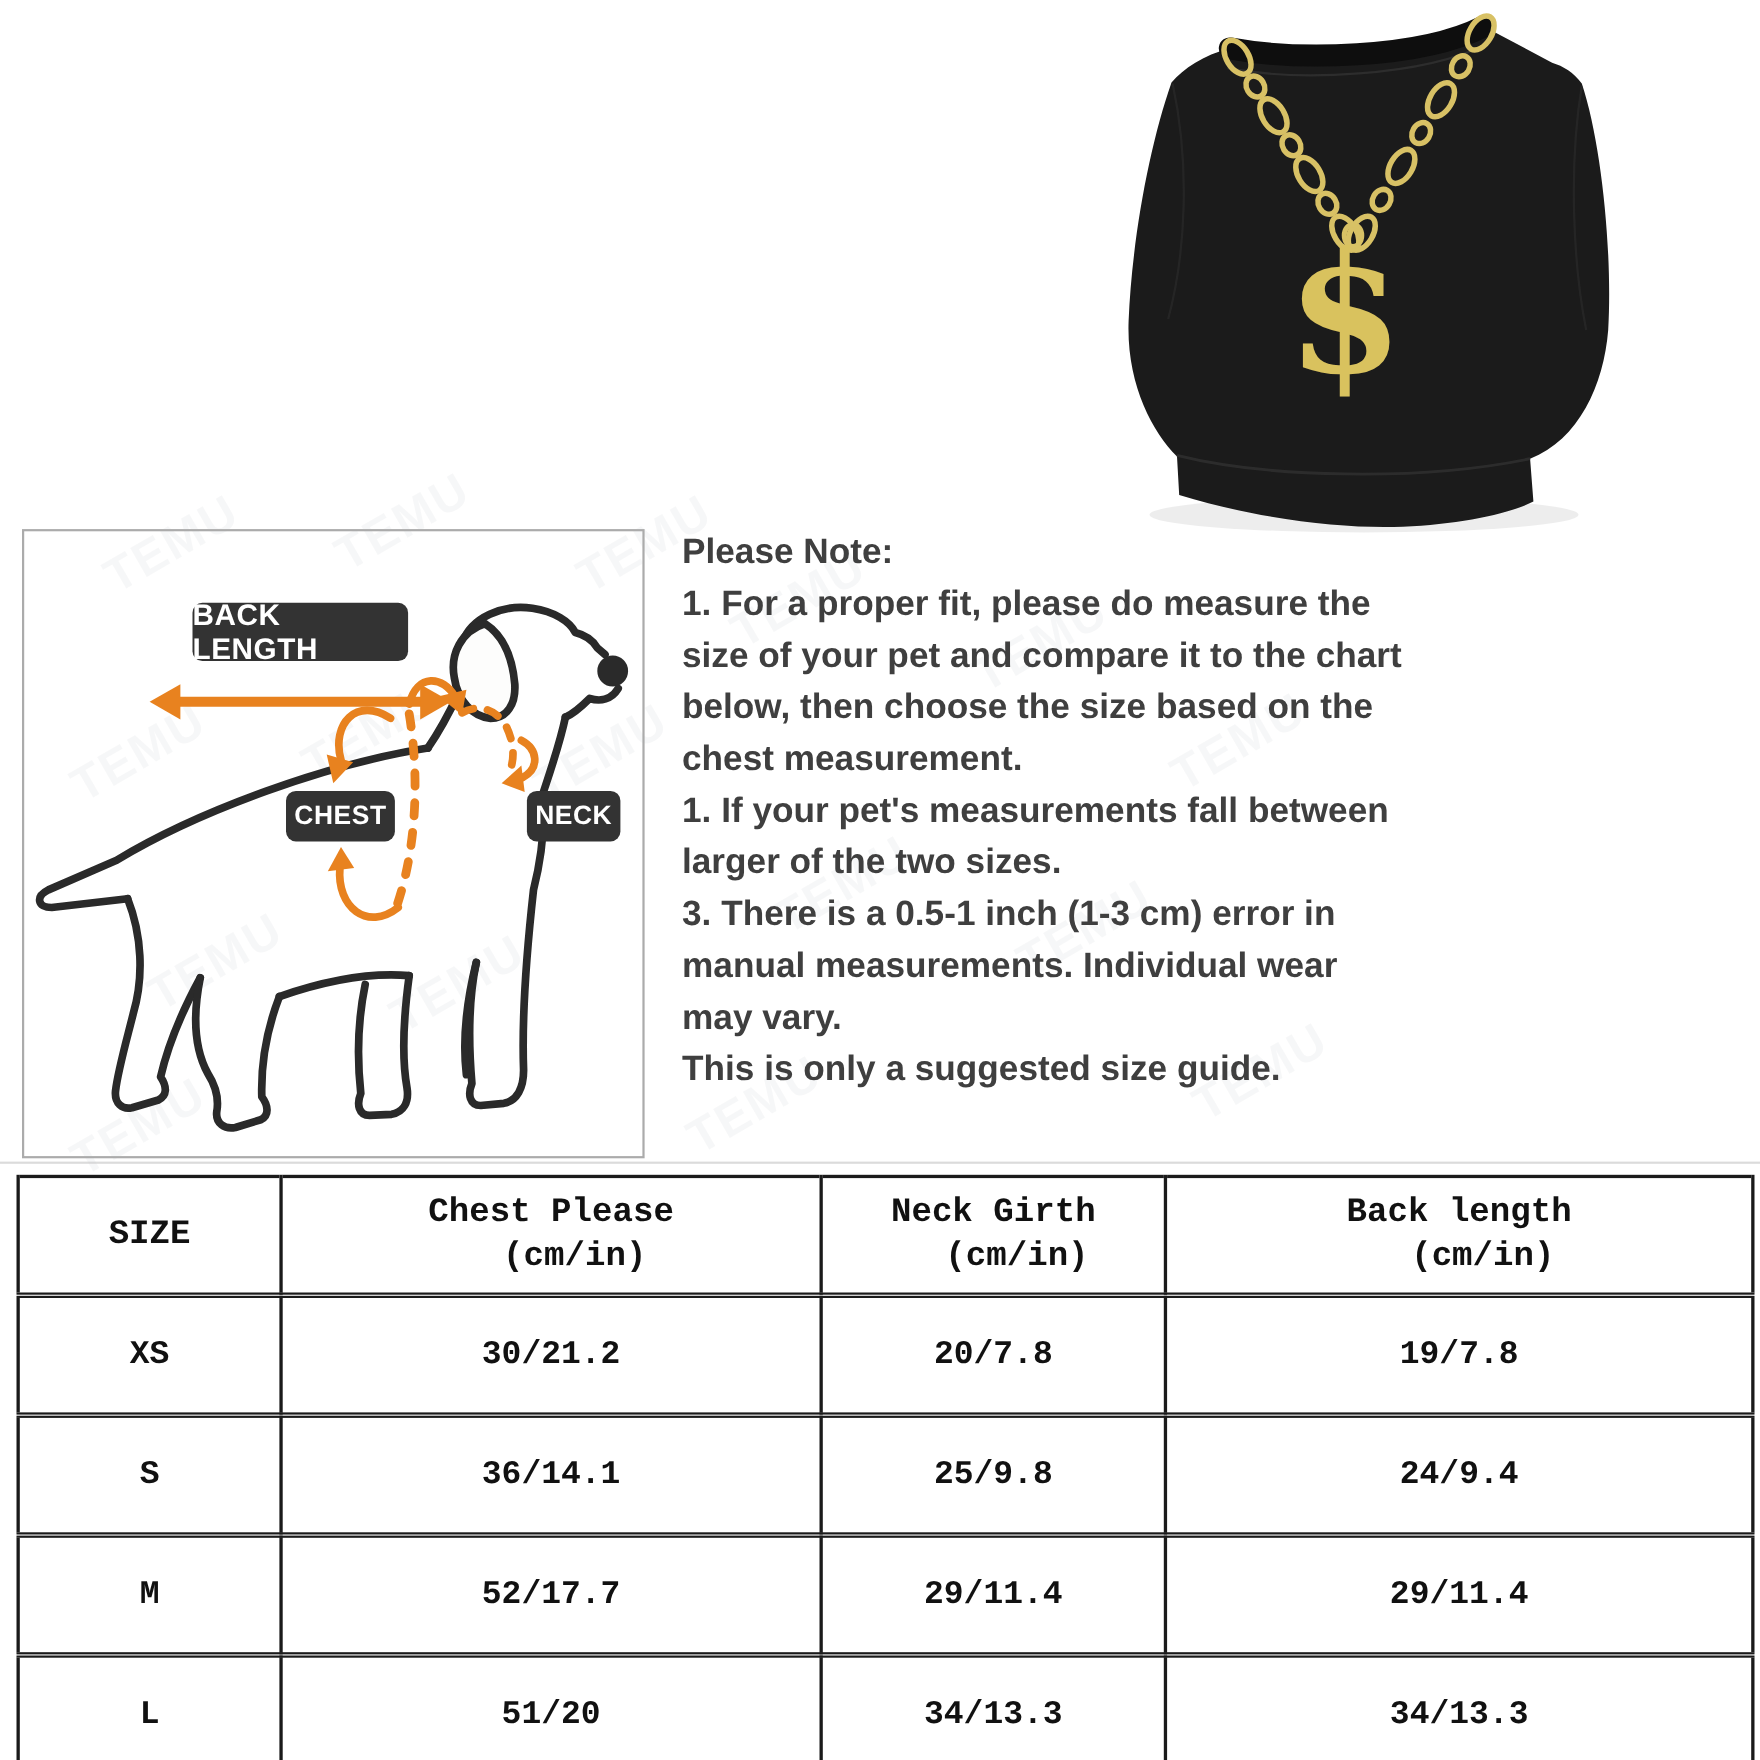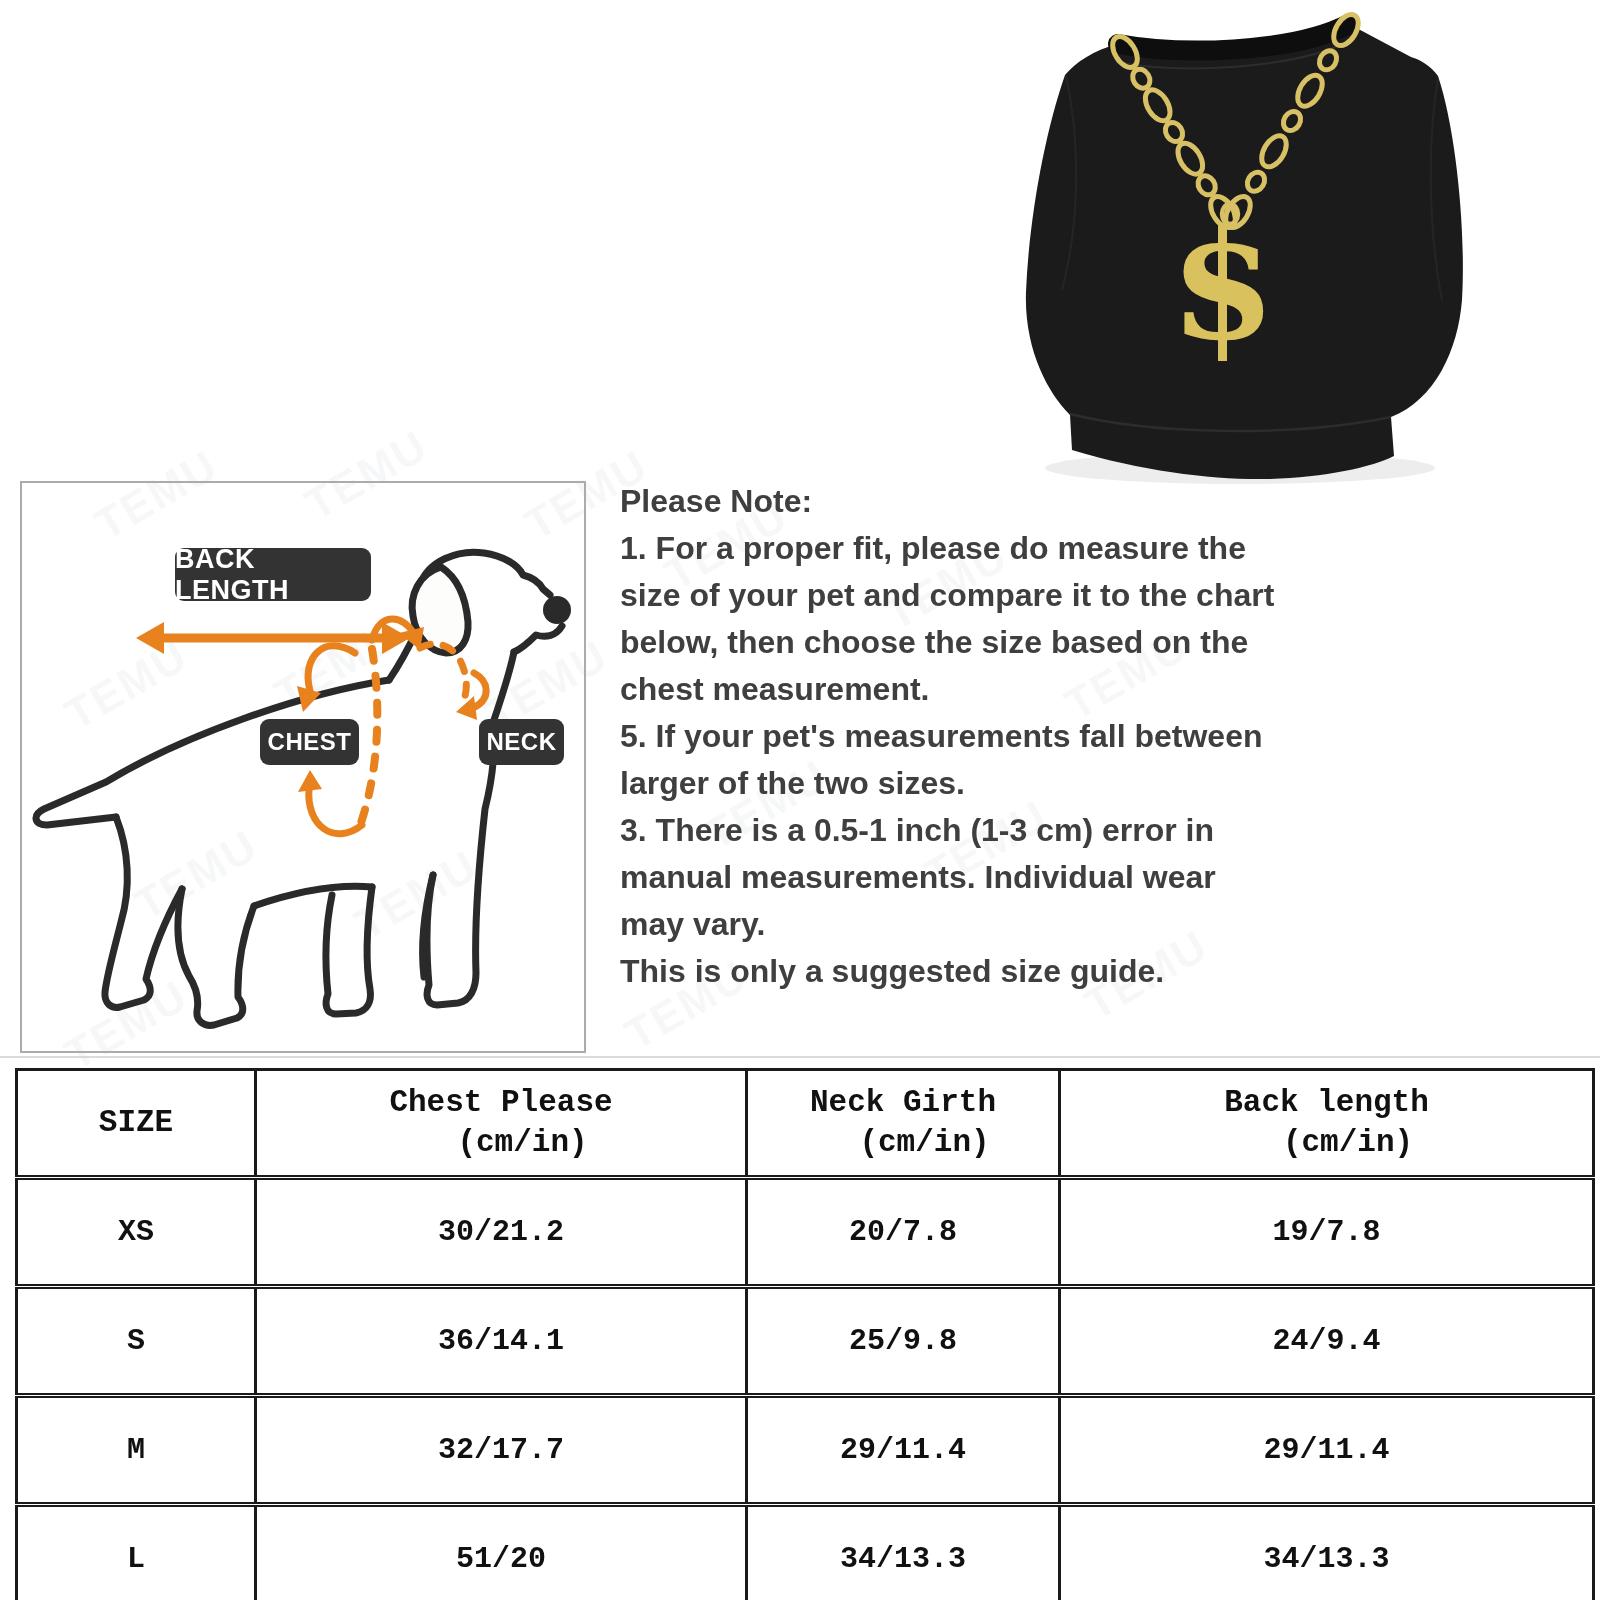--- a/index.html
+++ b/index.html
@@ -152,21 +152,21 @@
     <div class="badge badge-chest">CHEST</div>
     <div class="badge badge-neck">NECK</div>
   </div>
 
   <div class="note">
     <div class="nline">Please Note:</div>
     <div class="nline">1. For a proper fit, please do measure the</div>
     <div class="nline">size of your pet and compare it to the chart</div>
     <div class="nline">below, then choose the size based on the</div>
     <div class="nline">chest measurement.</div>
-    <div class="nline">5. If your pet's measurements fall between</div>
+    <div class="nline">1. If your pet's measurements fall between</div>
     <div class="nline">larger of the two sizes.</div>
     <div class="nline">3. There is a 0.5-1 inch (1-3 cm) error in</div>
     <div class="nline">manual measurements. Individual wear</div>
     <div class="nline">may vary.</div>
     <div class="nline">This is only a suggested size guide.</div>
   </div>
 
   <div class="section-line"></div>
 
   <table class="size-table">
@@ -201,21 +201,21 @@
       <td>19/7.8</td>
     </tr>
     <tr>
       <td>S</td>
       <td>36/14.1</td>
       <td>25/9.8</td>
       <td>24/9.4</td>
     </tr>
     <tr>
       <td>M</td>
-      <td>32/17.7</td>
+      <td>52/17.7</td>
       <td>29/11.4</td>
       <td>29/11.4</td>
     </tr>
     <tr>
       <td>L</td>
       <td>51/20</td>
       <td>34/13.3</td>
       <td>34/13.3</td>
     </tr>
 

